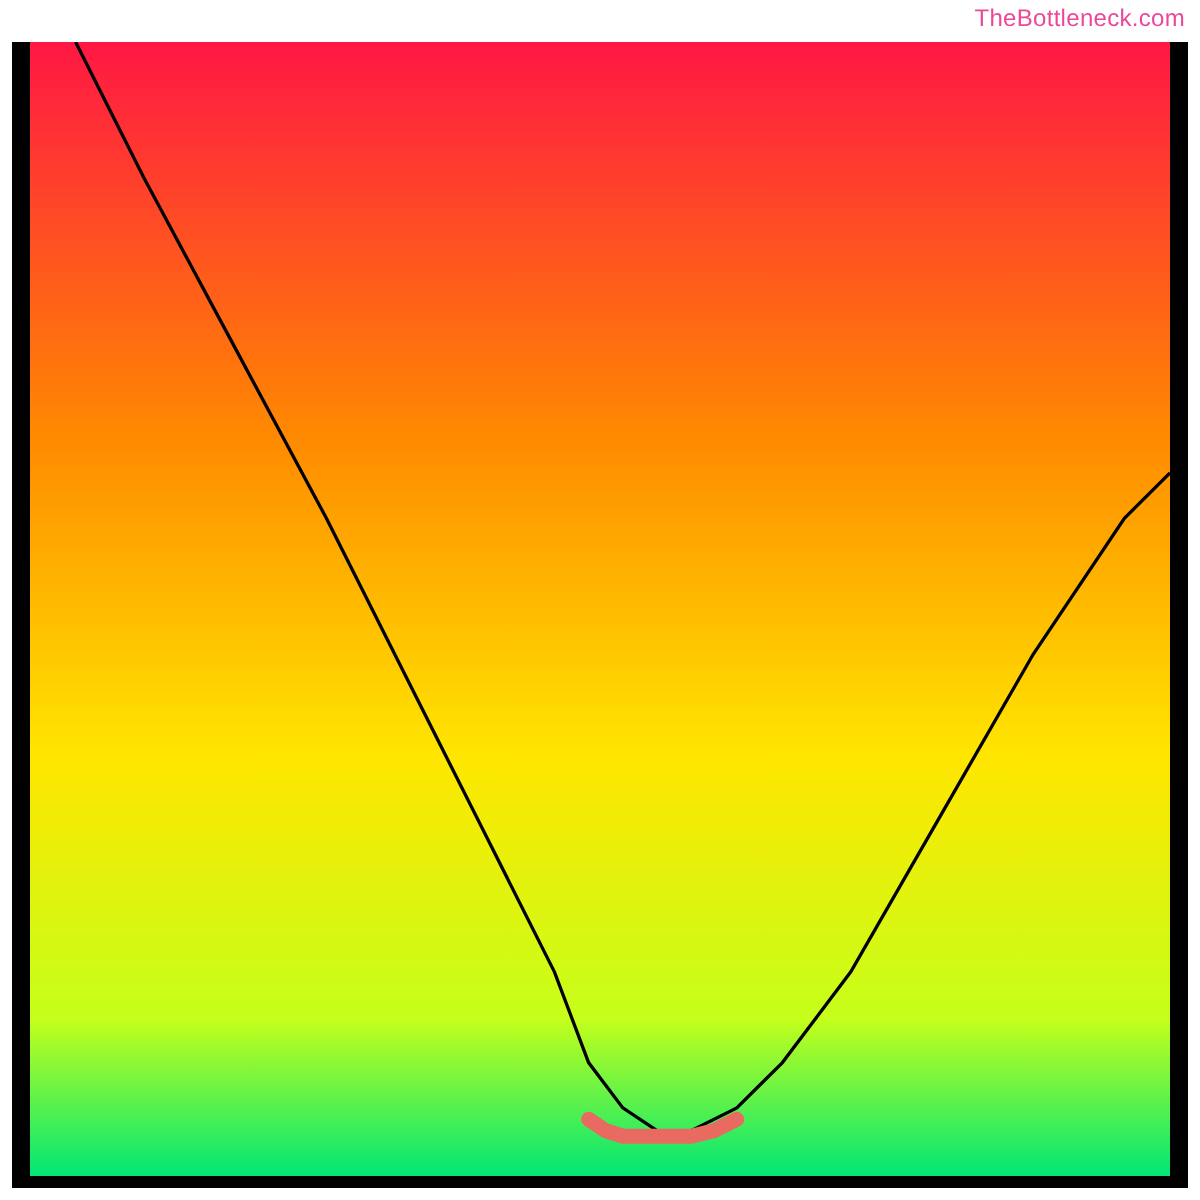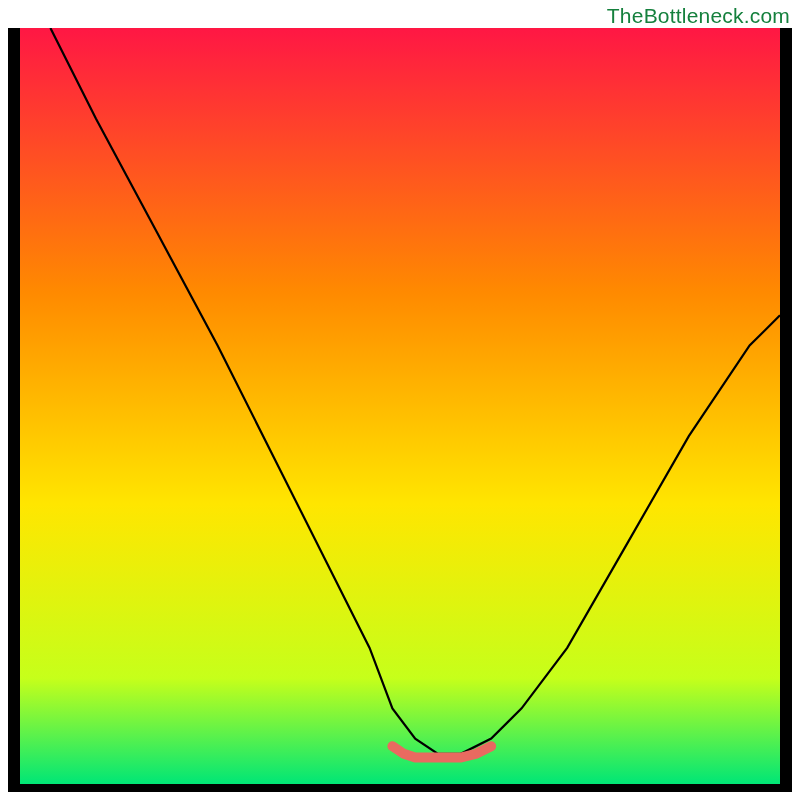--- a/index.html
+++ b/index.html
@@ -11,22 +11,22 @@
   .frame {
     width: 800px;
     height: 800px;
     position: relative;
     background: #fff;
   }
   .watermark {
     position: absolute;
     top: 4px;
     right: 10px;
-    color: #15803d;
-    font-size: 21px;
+    color: #ec4899;
+    font-size: 16px;
     letter-spacing: 0.2px;
   }
   .plot {
     position: absolute;
     left: 8px;
     top: 28px;
     width: 784px;
     height: 764px;
     background: #000;
   }

